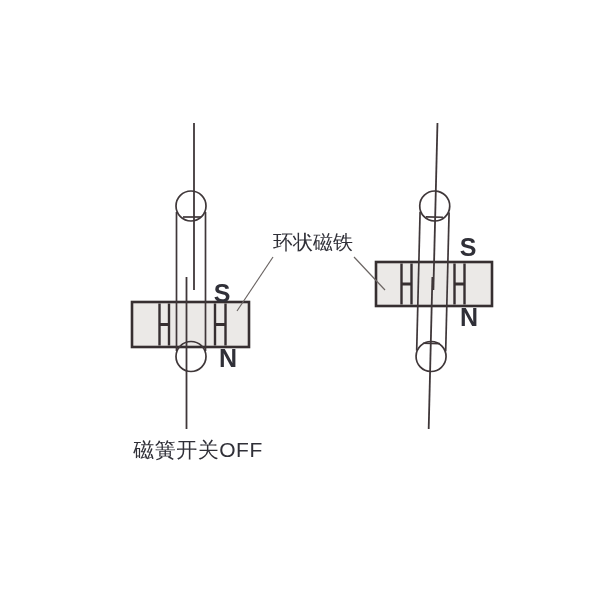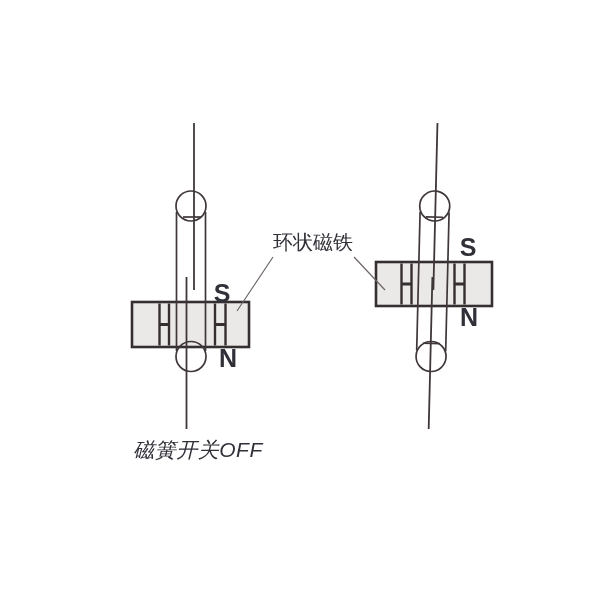--- a/index.html
+++ b/index.html
@@ -88,14 +88,14 @@
   </svg>
 
   <div class="lbl ring-label" style="left:297px; top:242px;">环状磁铁</div>
 
   <div class="lbl pole" style="left:206px; top:293px;">S</div>
   <div class="lbl pole" style="left:212px; top:358px;">N</div>
 
   <div class="lbl pole" style="left:452px; top:247px;">S</div>
   <div class="lbl pole" style="left:453px; top:317px;">N</div>
 
-  <div class="lbl caption" style="left:182px; top:449px;font-style:italic;">磁簧开关OFF</div>
+  <div class="lbl caption" style="left:182px; top:449px;">磁簧开关OFF</div>
 </div>
 
 </body></html>

